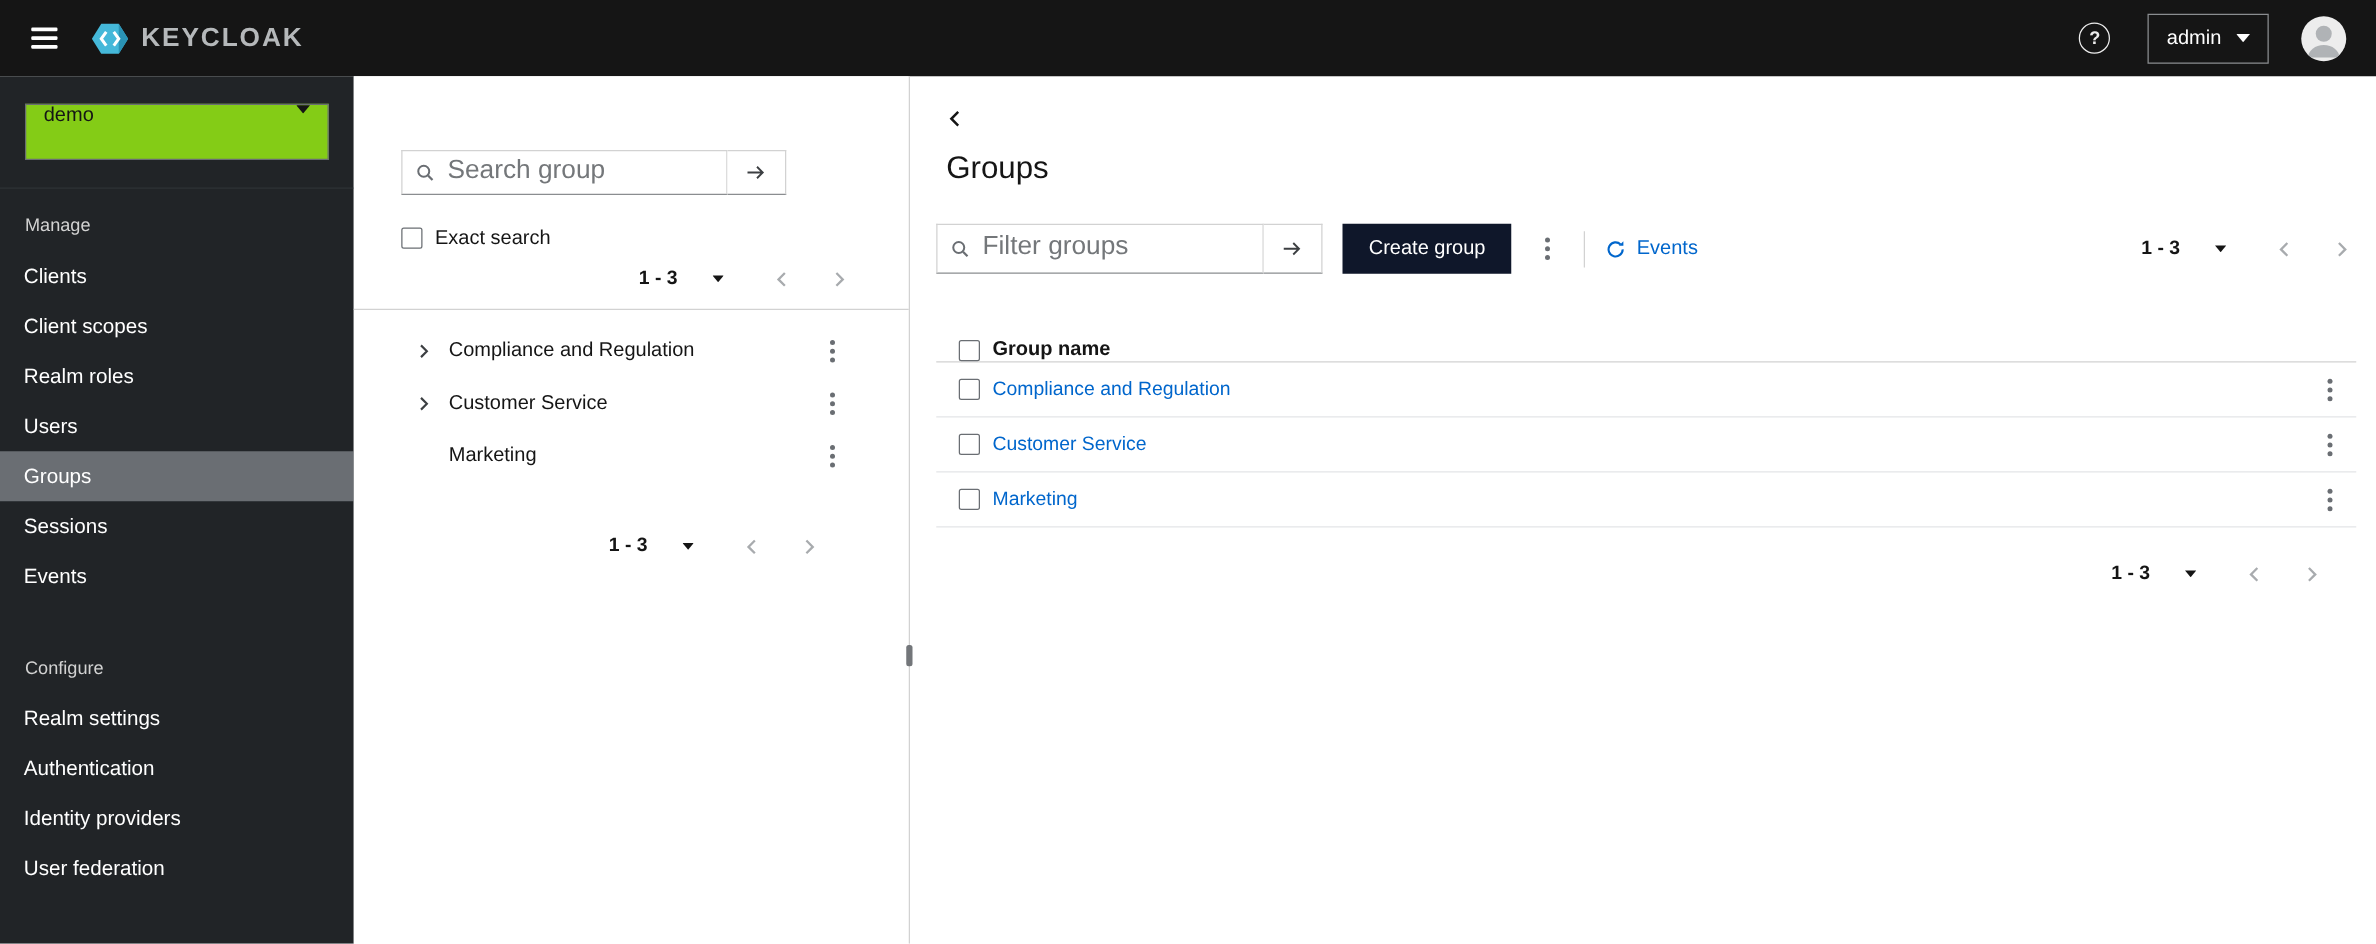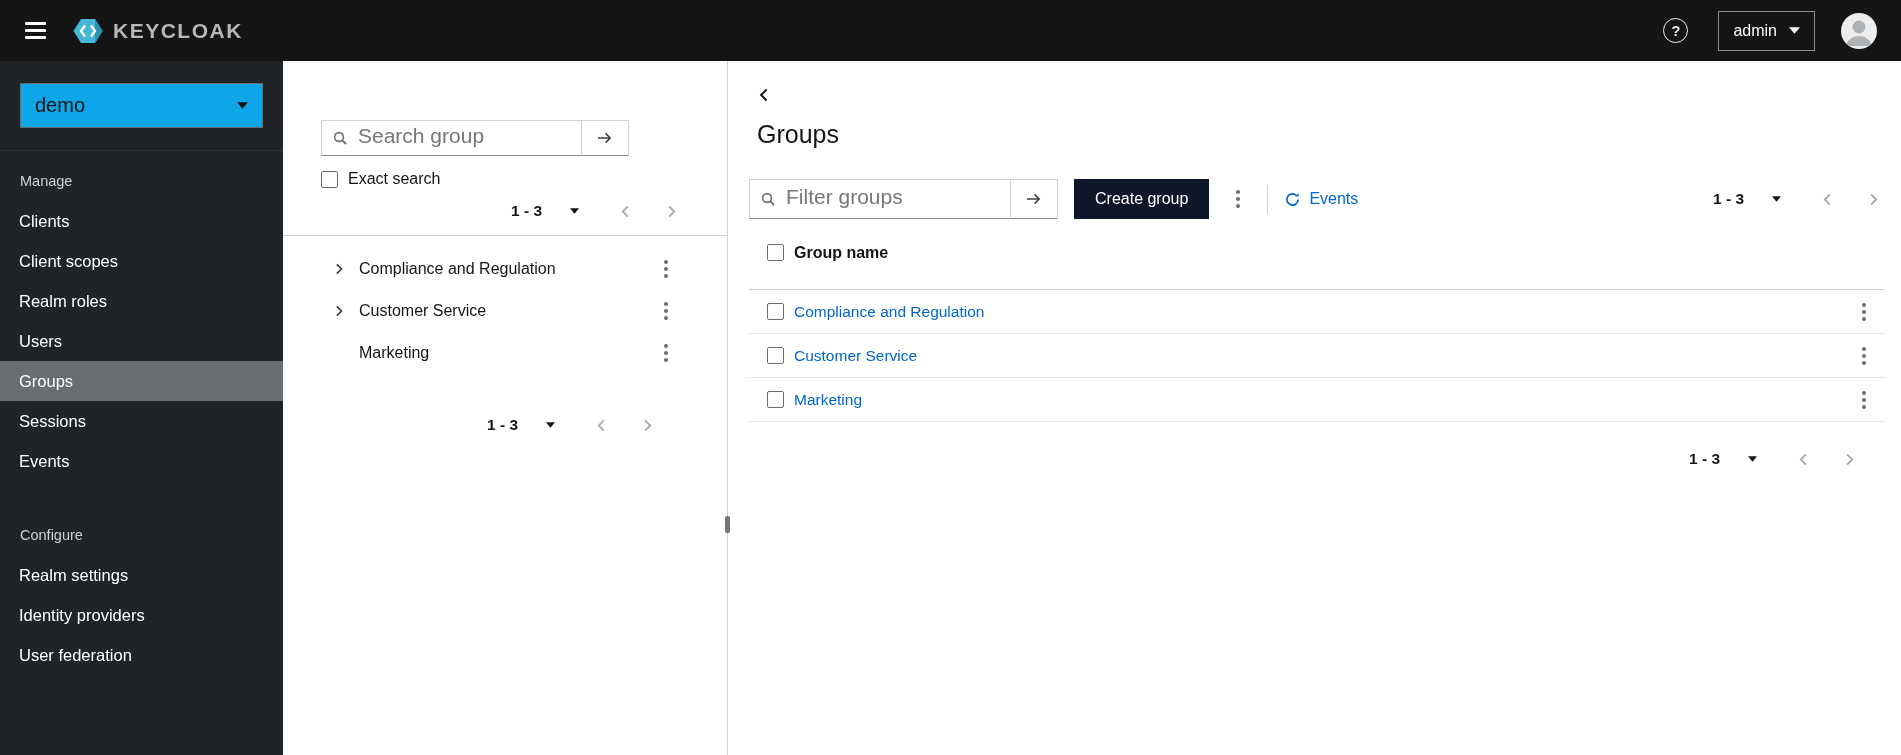--- a/index.html
+++ b/index.html
@@ -21,22 +21,22 @@
   .user-dropdown{margin-left:30px;height:40px;border:1px solid #8a8d90;color:#fff;font-size:16px;
     display:flex;align-items:center;gap:12px;padding:0 14px}
   .avatar{margin-left:26px;width:36px;height:36px;border-radius:50%;overflow:hidden;background:#ededed;flex:none}
 
   
   .page-body{display:flex;height:694px}
 
   
   .sidebar{width:283px;flex:none;background:#212427;color:#fff}
   .realm-wrap{padding:22px 20px;border-bottom:1px solid #2e3236}
-  .realm-select{width:100%;height:45px;background:#0ea5e9;border:1px solid #6a6e73;color:#151515;
-    display:flex;align-items:center;justify-content:space-between;padding:0 14px;font-size:20px}
+  .realm-select{width:100%;height:45px;background:#84cc16;border:1px solid #6a6e73;color:#151515;
+    display:flex;align-items:flex-start;justify-content:space-between;padding:0 14px;font-size:16px}
   .nav-title{padding:22px 20px 12px;font-size:14.5px;color:#d2d2d2}
   .nav-title.cfg{padding-top:46px}
   .nav-list li{height:40px;display:flex;align-items:center;padding-left:19px;font-size:16.5px;color:#fff;cursor:pointer}
   .nav-list li.current{background:#6a6e73}
 
   
   .input-group{position:relative;display:flex;height:36px}
   .input-group.tall{height:40px}
   .input-group input{width:261px;border:1px solid #d2d2d2;border-bottom-color:#8a8d90;
     padding:0 10px 4px 36px;font-size:21px;color:#3b82f6;outline:none}
@@ -50,21 +50,21 @@
   .pagination{display:flex;align-items:center}
   .pg-toggle{display:flex;align-items:center;gap:28px;font-size:15.5px;font-weight:700;color:#151515}
   .pg-toggle .ic{color:#151515}
   .pg-nav{color:#a8abae;width:24px;display:flex;justify-content:center}
   .pg-nav.prev{margin-left:34px}
   .pg-nav.next{margin-left:22px}
 
   
   .tree-panel{width:444px;flex:none;background:#fff}
   .tree-head{padding:59px 44px 0 38px}
-  .exact-row{margin-top:14px;display:flex;align-items:flex-end;gap:10px;font-size:16px}
+  .exact-row{margin-top:26px;display:flex;align-items:flex-start;gap:10px;font-size:16px}
   .tree-pg-top{margin-top:14px;justify-content:flex-end}
   .tree-sep{margin-top:15px;border-bottom:1px solid #d2d2d2}
   .tree-list{margin-top:12px}
   .tree-list li{height:42px;display:flex;align-items:center;padding:0 46px 0 50px}
   .twist{width:26px;display:flex;align-items:center;color:#3c3f42}
   .twist.blank{visibility:hidden}
   .tree-label{font-size:16px;color:#151515;cursor:pointer}
   .tree-list .kebab{margin-left:auto}
   .tree-pg-bottom{margin-top:42px;justify-content:flex-end;padding-right:68px}
 
@@ -79,21 +79,21 @@
   .description{margin:10px 16px 0 29px;max-width:1150px;font-size:16.5px;line-height:1.55;color:#151515}
   .learn-more{color:#0066cc;margin-left:12px;display:inline-flex;align-items:center;gap:6px}
   .toolbar{margin:30px 0 0 21px;display:flex;align-items:center;height:40px}
   .toolbar input{height:40px;width:262px}
   .primary-btn{margin-left:16px;height:40px;background:#0f172a;color:#fff;font-size:16px;padding:0 21px}
   .toolbar .kebab{margin-left:14px}
   .v-divider{width:1px;height:29px;background:#d2d2d2;margin:0 17px 0 14px}
   .refresh-btn{display:flex;align-items:center;gap:9px;color:#0066cc;font-size:16px}
   .flex-spacer{flex:1}
   .table{margin:25px 0 0 21px}
-  .thead{height:46px;display:flex;align-items:flex-start;border-bottom:1px solid #d2d2d2}
+  .thead{height:46px;display:flex;align-items:flex-end;border-bottom:1px solid #d2d2d2}
   .thead .cb{margin-left:18px}
   .th-label{margin-left:10px;font-size:16px;font-weight:700}
   .trow{height:44px;display:flex;align-items:center;border-bottom:1px solid #e4e5e7}
   .trow .cb{margin-left:18px}
   .row-link{margin-left:10px;font-size:15.5px;color:#0066cc}
   .trow .kebab{margin-left:auto;margin-right:6px}
   .main-pg-bottom{margin-top:28px;justify-content:flex-end;padding-right:24px}
   .defs{position:absolute;width:0;height:0;overflow:hidden}
 </style>
 </head>
@@ -178,20 +178,21 @@
         <li>Client scopes</li>
         <li>Realm roles</li>
         <li>Users</li>
         <li class="current">Groups</li>
         <li>Sessions</li>
         <li>Events</li>
       </ul>
       <div class="nav-title cfg">Configure</div>
       <ul class="nav-list">
         <li>Realm settings</li>
+        <li>Authentication</li>
         <li>Identity providers</li>
         <li>User federation</li>
       </ul>
     </nav>
 
     <aside class="tree-panel">
       <div class="tree-head">
         <div class="input-group">
           <span class="search-glyph">
               <svg width="14" height="14">

